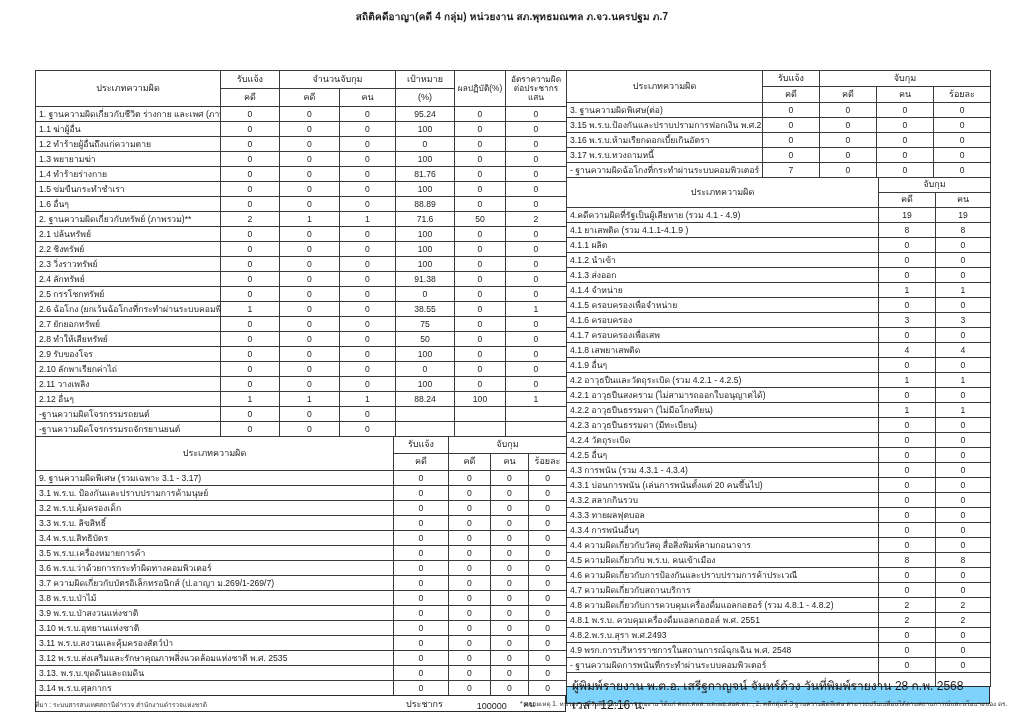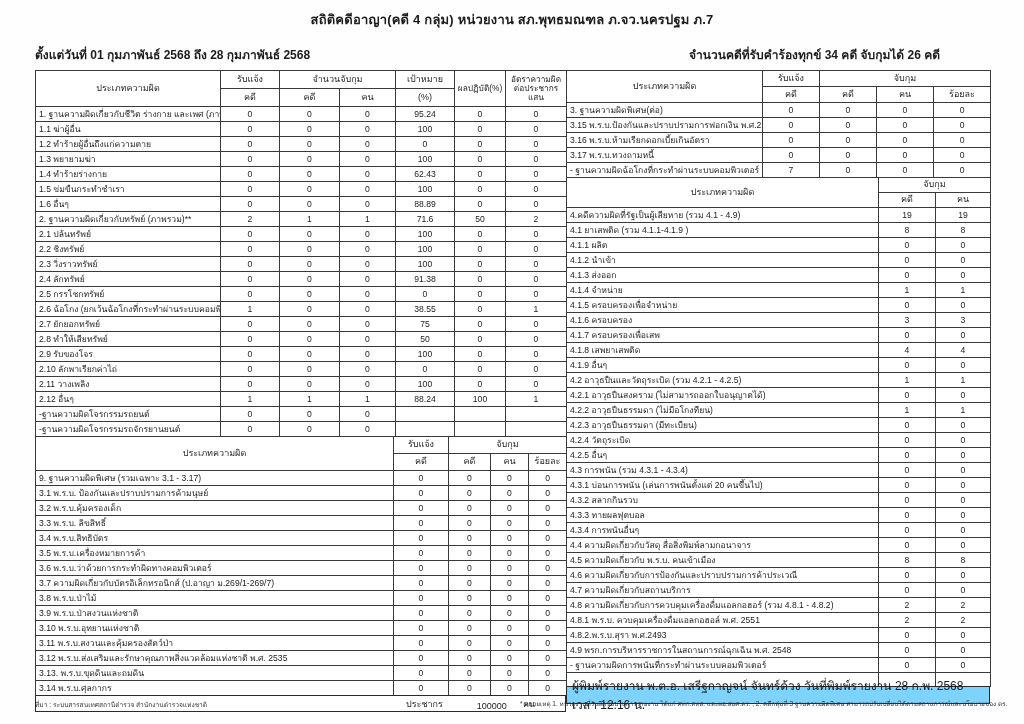--- a/index.html
+++ b/index.html
@@ -1,20 +1,20 @@
 <!DOCTYPE html>
 <html><head>
 <meta charset="utf-8">
 <style>
   html,body { margin:0; padding:0; background:#ffffff; }
   body { width:1024px; height:724px; font-family:"Liberation Sans", sans-serif; color:#1c1c1c; }
   .page { position:relative; width:1024px; height:724px; background:#fefefe; overflow:hidden; }
 
   .title { position:absolute; top:9px; left:0; width:100%; text-align:center;
-           font-size:13px; font-weight:bold; letter-spacing:0.2px; }
+           font-size:10px; font-weight:bold; letter-spacing:0.2px; }
 
   .subs { position:absolute; top:45px; left:35px; width:955px; display:flex;
           justify-content:space-between; font-size:12px; font-weight:bold; }
   .subs .right { padding-right:50px; }
 
   .tables { position:absolute; top:70px; left:35px; display:flex; align-items:flex-start; }
   .col-left  { width:531px; }
   .col-right { width:424px; }
 
   table { border-collapse:collapse; table-layout:fixed; width:100%; background:#fff; }
@@ -44,24 +44,20 @@
   .note-src    { position:absolute; top:699px; left:35px;  font-size:6.6px; color:#333; }
   .note-remark { position:absolute; top:699px; left:520px; width:500px; font-size:6.4px; color:#333; white-space:nowrap; }
 </style>
 </head>
 <body>
 
 <div class="page">
 
   <div class="title">สถิติคดีอาญา(คดี 4 กลุ่ม) หน่วยงาน สภ.พุทธมณฑล ภ.จว.นครปฐม ภ.7</div>
 
-  <div class="subs">
-    <span>ตั้งแต่วันที่ 01 กุมภาพันธ์ 2568 ถึง 28 กุมภาพันธ์ 2568</span>
-    <span class="right">จำนวนคดีที่รับคำร้องทุกข์  34 คดี  จับกุมได้  26 คดี</span>
-  </div>
 
   <div class="tables">
 
     <div class="col-left">
       <table id="tblA">
         <colgroup>
           <col style="width:185px">
             <col style="width:59px">
             <col style="width:60px">
           <col style="width:56px">
@@ -120,21 +116,21 @@
               <td class="c-num">0</td>
               <td class="c-num">100</td>
               <td class="c-num">0</td>
               <td class="c-num">0</td>
             </tr>
             <tr>
               <td class="c-name">1.4 ทำร้ายร่างกาย</td>
               <td class="c-num">0</td>
               <td class="c-num">0</td>
               <td class="c-num">0</td>
-              <td class="c-num">62.43</td>
+              <td class="c-num">81.76</td>
               <td class="c-num">0</td>
               <td class="c-num">0</td>
             </tr>
             <tr>
               <td class="c-name">1.5 ข่มขืนกระทำชำเรา</td>
               <td class="c-num">0</td>
               <td class="c-num">0</td>
               <td class="c-num">0</td>
               <td class="c-num">100</td>
               <td class="c-num">0</td>

